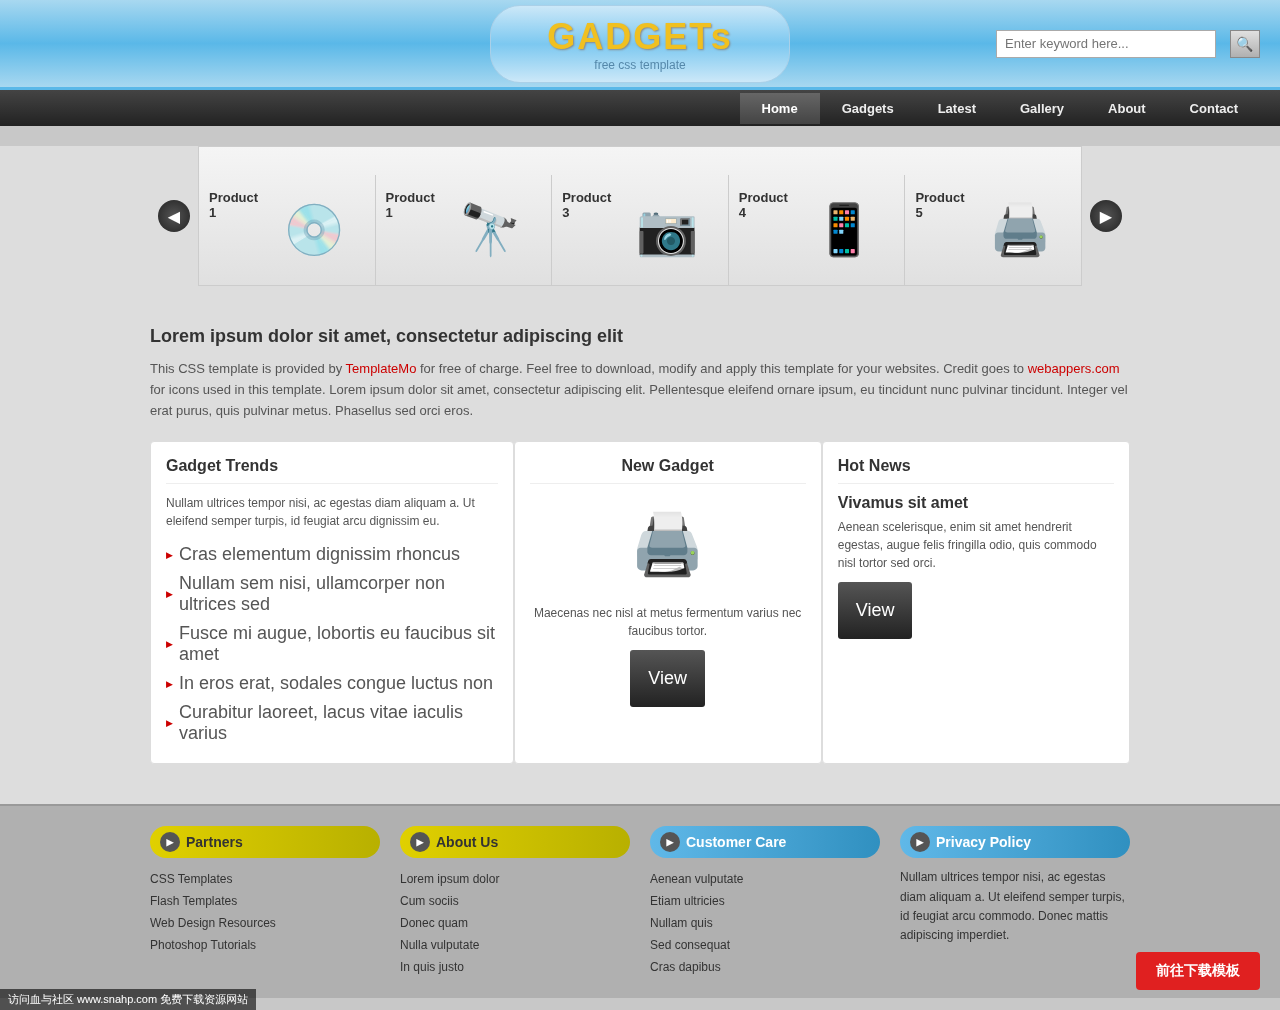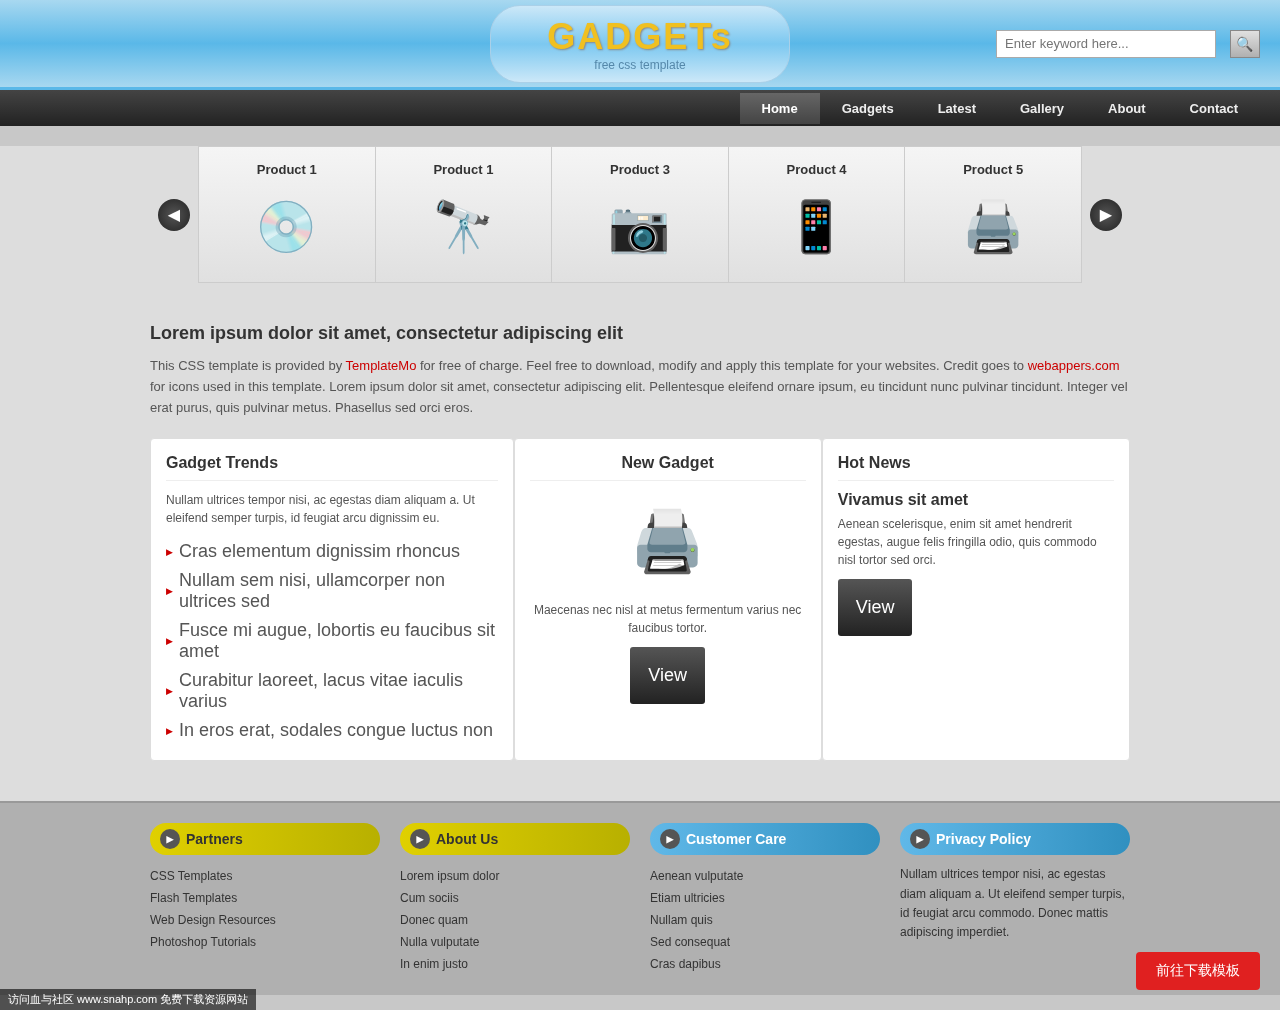--- a/index.html
+++ b/index.html
@@ -107,25 +107,26 @@
     #carousel {
       flex: 1;
       background: linear-gradient(to bottom, #f5f5f5, #e0e0e0);
       border: 1px solid #ccc;
       display: flex;
       overflow: hidden;
     }
     .carousel-item {
       flex: 1;
       display: flex;
-      flex-direction: column;
-      align-items: center;
+      flex-direction: row;
+      align-items: flex-start;
       padding: 15px 10px;
       border-right: 1px solid #ccc;
       min-width: 0;
+      margin-top: 28px;
     }
     .carousel-item:last-child { border-right: none; }
     .carousel-item-title {
       font-size: 13px;
       font-weight: bold;
       color: #333;
       margin-bottom: 10px;
     }
     .product-icon {
       width: 110px;
@@ -287,21 +288,21 @@
 
     
     #download-banner {
       position: fixed;
       bottom: 20px;
       right: 20px;
       background: #e02020;
       color: #fff;
       padding: 10px 20px;
       font-size: 14px;
-      font-weight: normal;
+      font-weight: bold;
       border-radius: 4px;
       cursor: pointer;
       z-index: 999;
     }
 
     
     #watermark {
       position: fixed;
       bottom: 0;
       left: 0;
@@ -391,22 +392,22 @@
 
     <div id="columns">
 
       <div class="col-box">
         <div class="col-title">Gadget Trends</div>
         <p class="col-text">Nullam ultrices tempor nisi, ac egestas diam aliquam a. Ut eleifend semper turpis, id feugiat arcu dignissim eu.</p>
         <ul class="col-list" id="trends-list">
             <li>Cras elementum dignissim rhoncus</li>
             <li>Nullam sem nisi, ullamcorper non ultrices sed</li>
             <li>Fusce mi augue, lobortis eu faucibus sit amet</li>
+            <li>In eros erat, sodales congue luctus non</li>
             <li>Curabitur laoreet, lacus vitae iaculis varius</li>
-            <li>In eros erat, sodales congue luctus non</li>
           </ul>
       </div>
 
       <div class="col-box" style="text-align:center;">
         <div class="col-title">New Gadget</div>
         <div class="gadget-img">🖨️</div>
         <p class="col-text">Maecenas nec nisl at metus fermentum varius nec faucibus tortor.</p>
         <button class="view-btn">View</button>
       </div>
 
@@ -439,21 +440,21 @@
     <div class="footer-col">
       <div class="footer-col-title yellow">
         <div class="footer-title-icon">▶</div>
         <span>About Us</span>
       </div>
       <ul class="footer-links" id="about-links">
           <li><a href="#">Lorem ipsum dolor</a></li>
           <li><a href="#">Cum sociis</a></li>
           <li><a href="#">Donec quam</a></li>
           <li><a href="#">Nulla vulputate</a></li>
-          <li><a href="#">In enim justo</a></li>
+          <li><a href="#">In quis justo</a></li>
         </ul>
     </div>
 
     <div class="footer-col">
       <div class="footer-col-title blue">
         <div class="footer-title-icon">▶</div>
         <span>Customer Care</span>
       </div>
       <ul class="footer-links" id="customer-links">
           <li><a href="#">Aenean vulputate</a></li>

